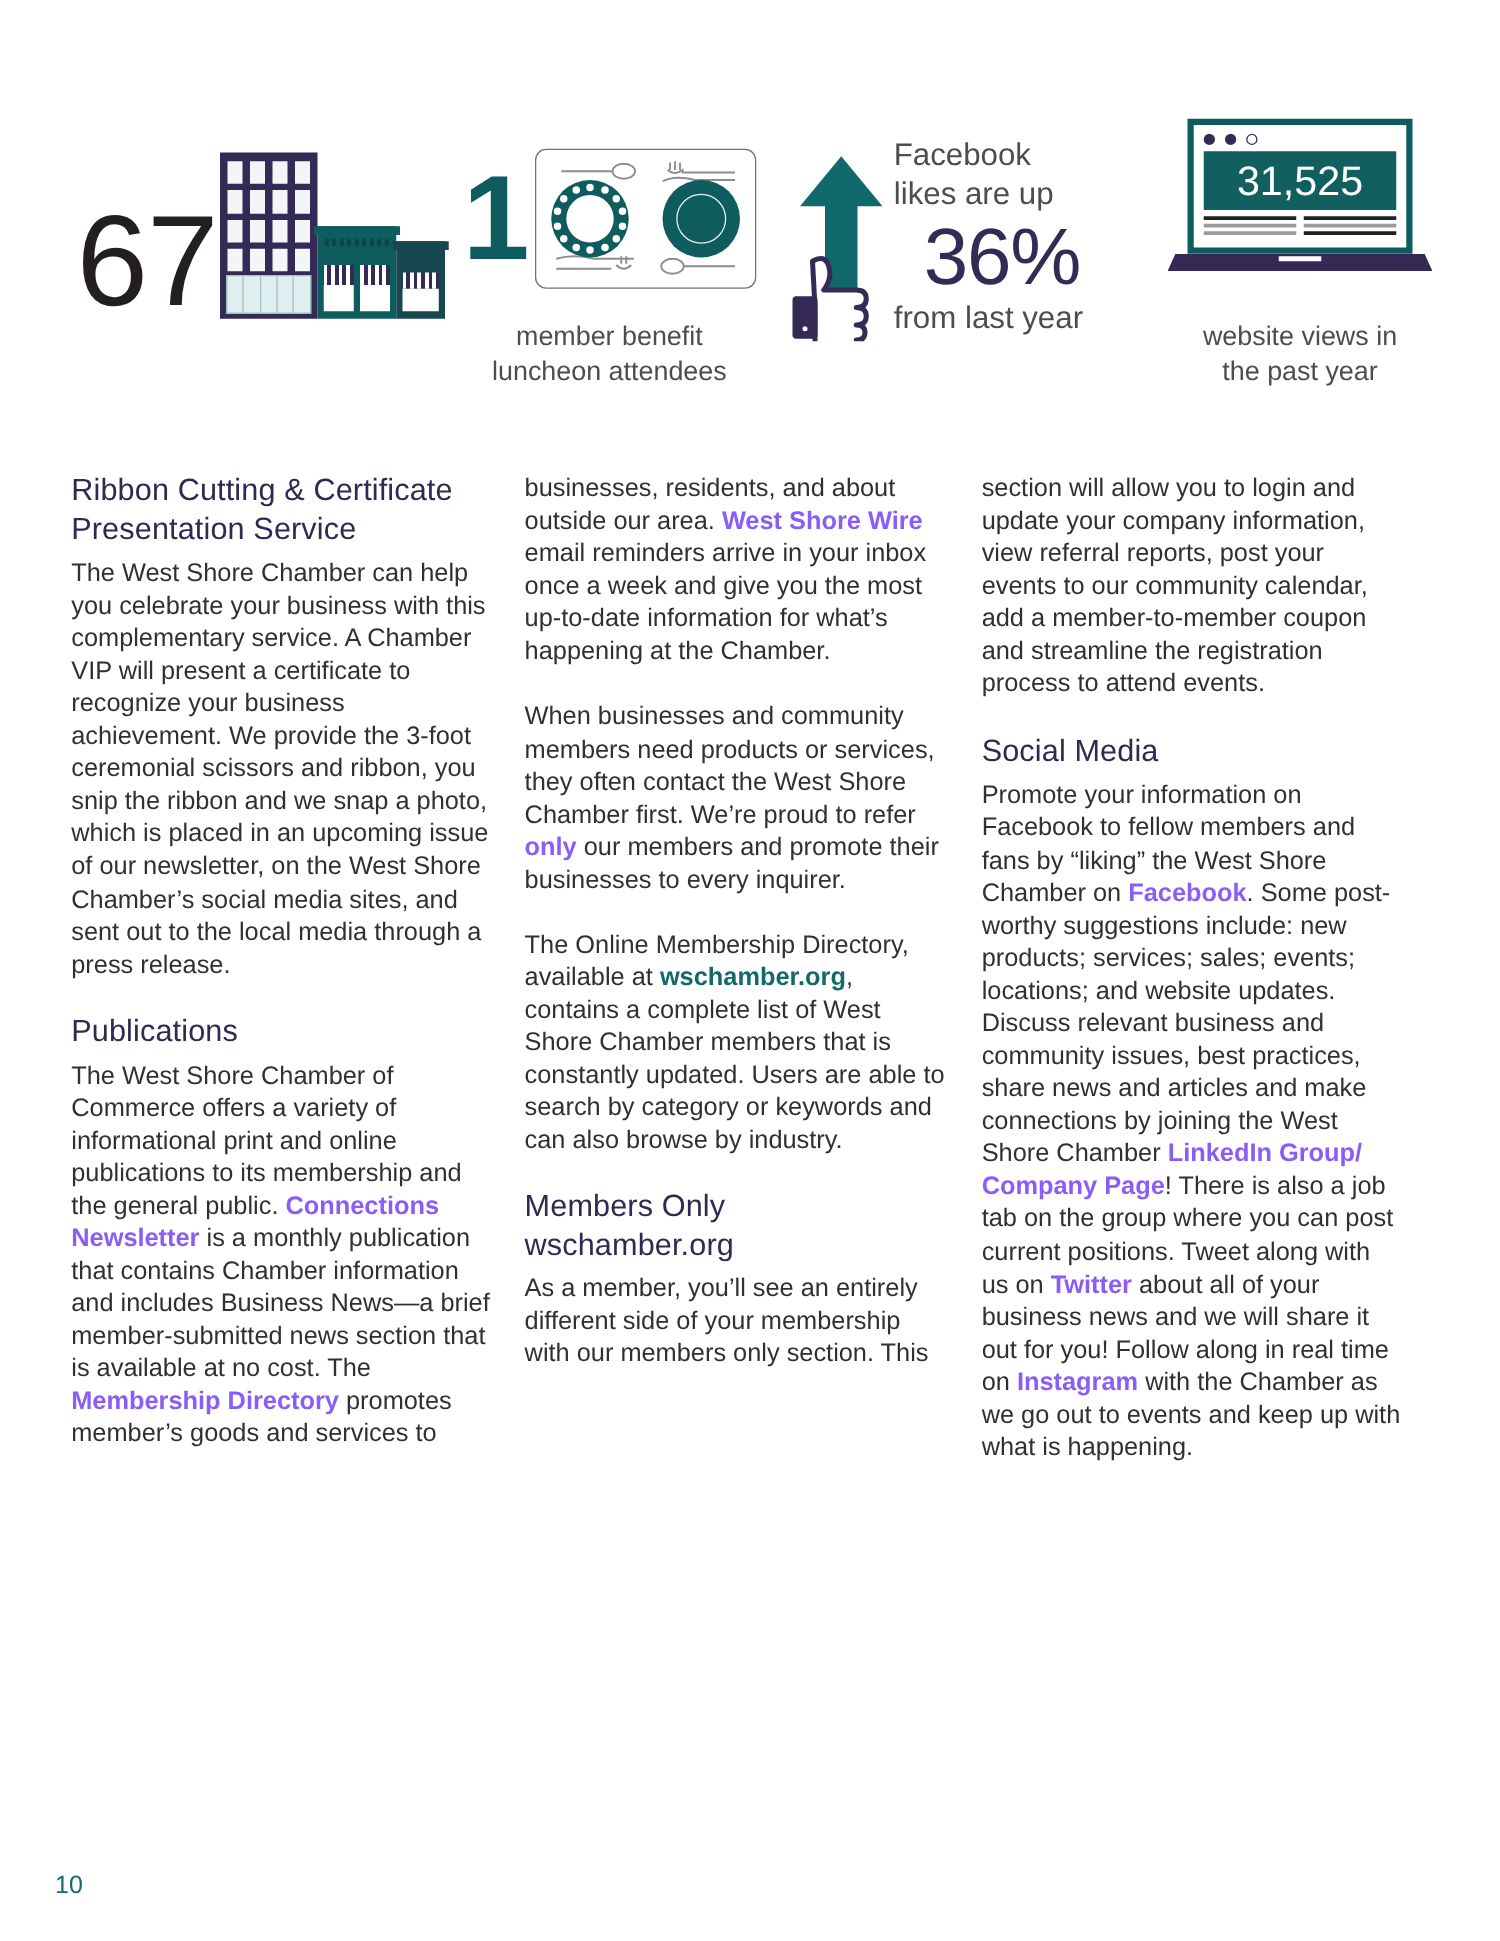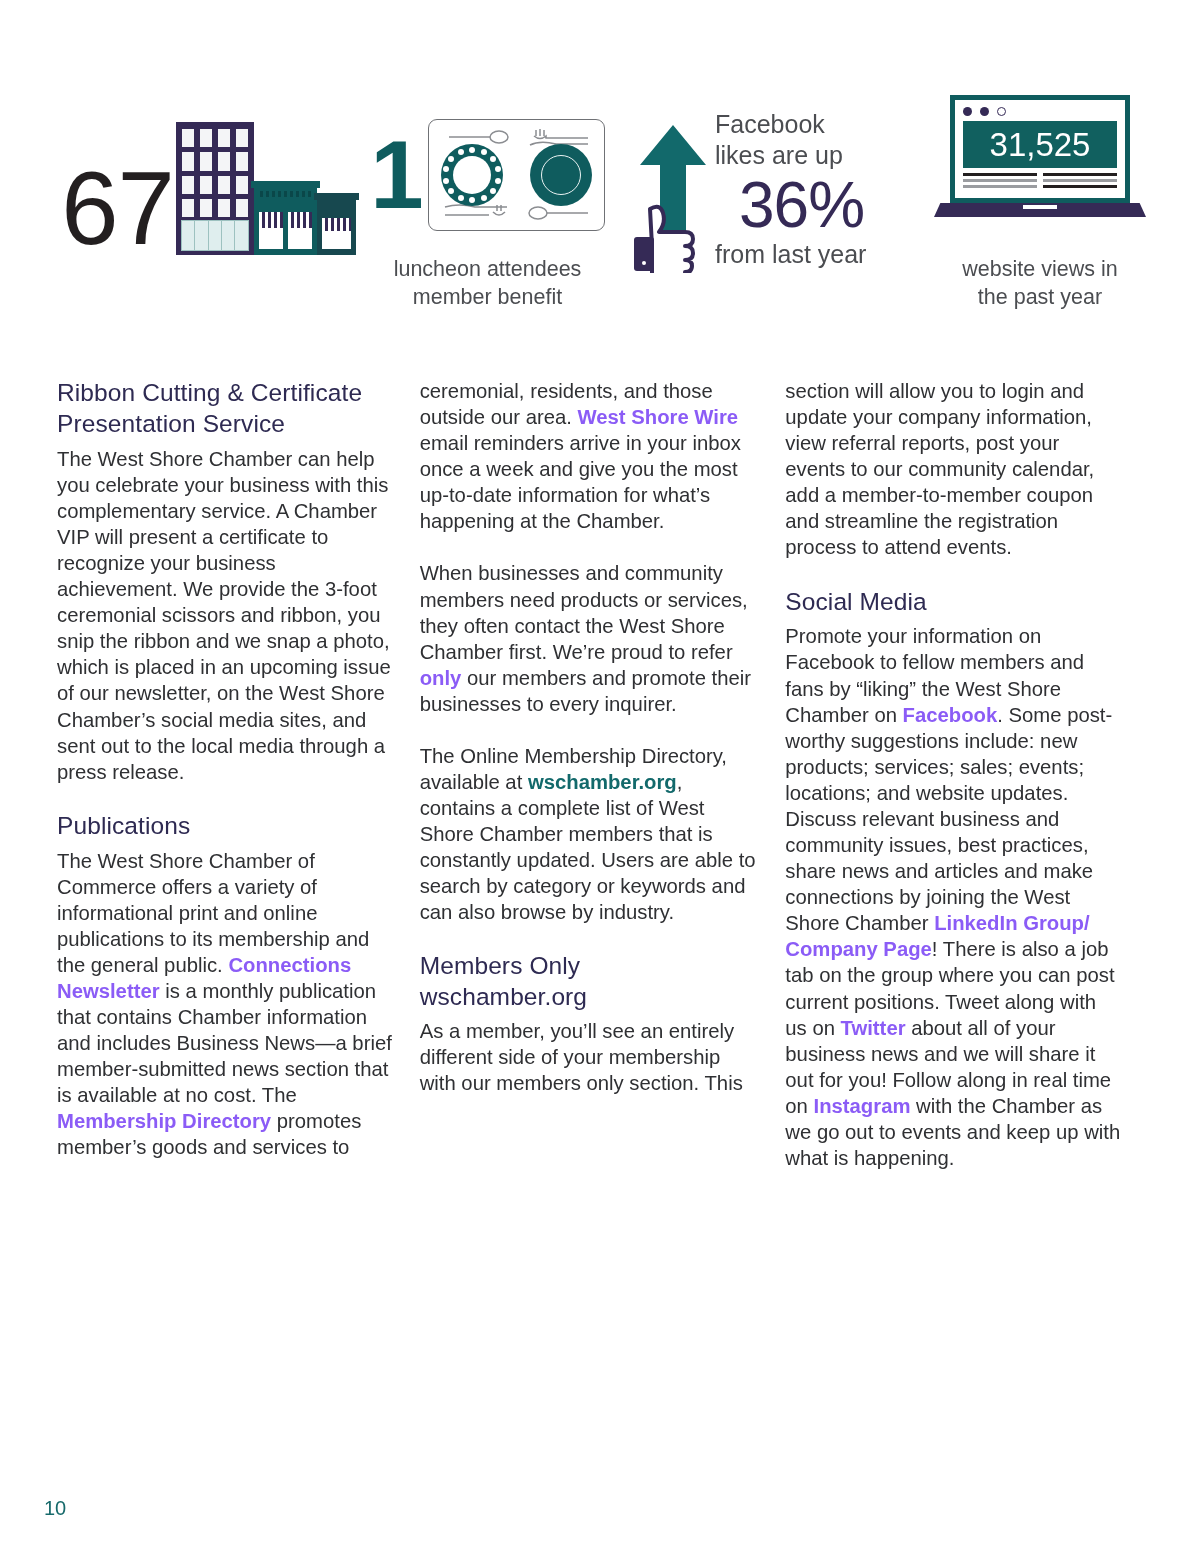--- a/index.html
+++ b/index.html
@@ -360,22 +360,22 @@
           <div class="dot" style="left:7px; top:12px;"></div>
           <div class="dot" style="left:17px; top:5px;"></div>
         </div>
 
         <div class="plate right">
           <div class="hole"></div>
         </div>
       </div>
     </div>
     <div class="stat-caption">
+      <div>member benefit</div>
       <div>luncheon attendees</div>
-      <div>member benefit</div>
     </div>
   </div>
 
   <div class="stat-block stat-3">
     <div class="s3-graphic">
       <svg width="86" height="160" viewBox="0 0 86 160">
         <path d="M41 12 L74 52 L54 52 L54 130 L28 130 L28 52 L8 52 Z" fill="#12696b"></path>
         <path d="M18 96 q10 -6 13 4 q3 10 -4 19 l26 0 q8 0 8 7 q0 7 -8 7 q8 0 8 7 q0 7 -8 7 q7 0 7 6 q0 6 -7 6 q6 0 6 6 q0 6 -7 6 l-32 0 l0 -38 z" fill="#ffffff" stroke="#352a56" stroke-width="4" stroke-linejoin="round"></path>
         <rect x="2" y="124" width="20" height="34" rx="3" fill="#352a56"></rect>
         <circle cx="12" cy="150" r="2" fill="#ffffff"></circle>
@@ -433,21 +433,21 @@
 
   <div class="col c1">
     <h2 class="sec">Ribbon Cutting &amp; Certificate Presentation Service</h2>
     <p class="body gap-lg">The West Shore Chamber can help you celebrate your business with this complementary service. A Chamber VIP will present a certificate to recognize your business achievement. We provide the 3-foot ceremonial scissors and ribbon, you snip the ribbon and we snap a photo, which is placed in an upcoming issue of our newsletter, on the West Shore Chamber’s social media sites, and sent out to the local media through a press release.</p>
 
     <h2 class="sec">Publications</h2>
     <p class="body"><span>The West Shore Chamber of Commerce offers a variety of informational print and online publications to its membership and the general public. </span><b>Connections Newsletter</b><span> is a monthly publication that contains Chamber information and includes Business News—a brief member-submitted news section that is available at no cost. The </span><b>Membership Directory</b><span> promotes member’s goods and services to</span></p>
   </div>
 
   <div class="col c2">
-    <p class="body gap-lg"><span>ceremonial, residents, and those outside our area. </span><b>West Shore Wire</b><span> email reminders arrive in your inbox once a week and give you the most up-to-date information for what’s happening at the Chamber.</span></p>
+    <p class="body gap-lg"><span>businesses, residents, and about outside our area. </span><b>West Shore Wire</b><span> email reminders arrive in your inbox once a week and give you the most up-to-date information for what’s happening at the Chamber.</span></p>
 
     <p class="body gap-lg"><span>When businesses and community members need products or services, they often contact the West Shore Chamber first. We’re proud to refer </span><b>only</b><span> our members and promote their businesses to every inquirer.</span></p>
 
     <p class="body gap-lg"><span>The Online Membership Directory, available at </span><span class="lnk">wschamber.org</span><span>, contains a complete list of West Shore Chamber members that is constantly updated. Users are able to search by category or keywords and can also browse by industry.</span></p>
 
     <h2 class="sec tight">
       <span>Members Only</span><br>
       <span>wschamber.org</span>
     </h2>
     <p class="body">As a member, you’ll see an entirely different side of your membership with our members only section. This</p>

